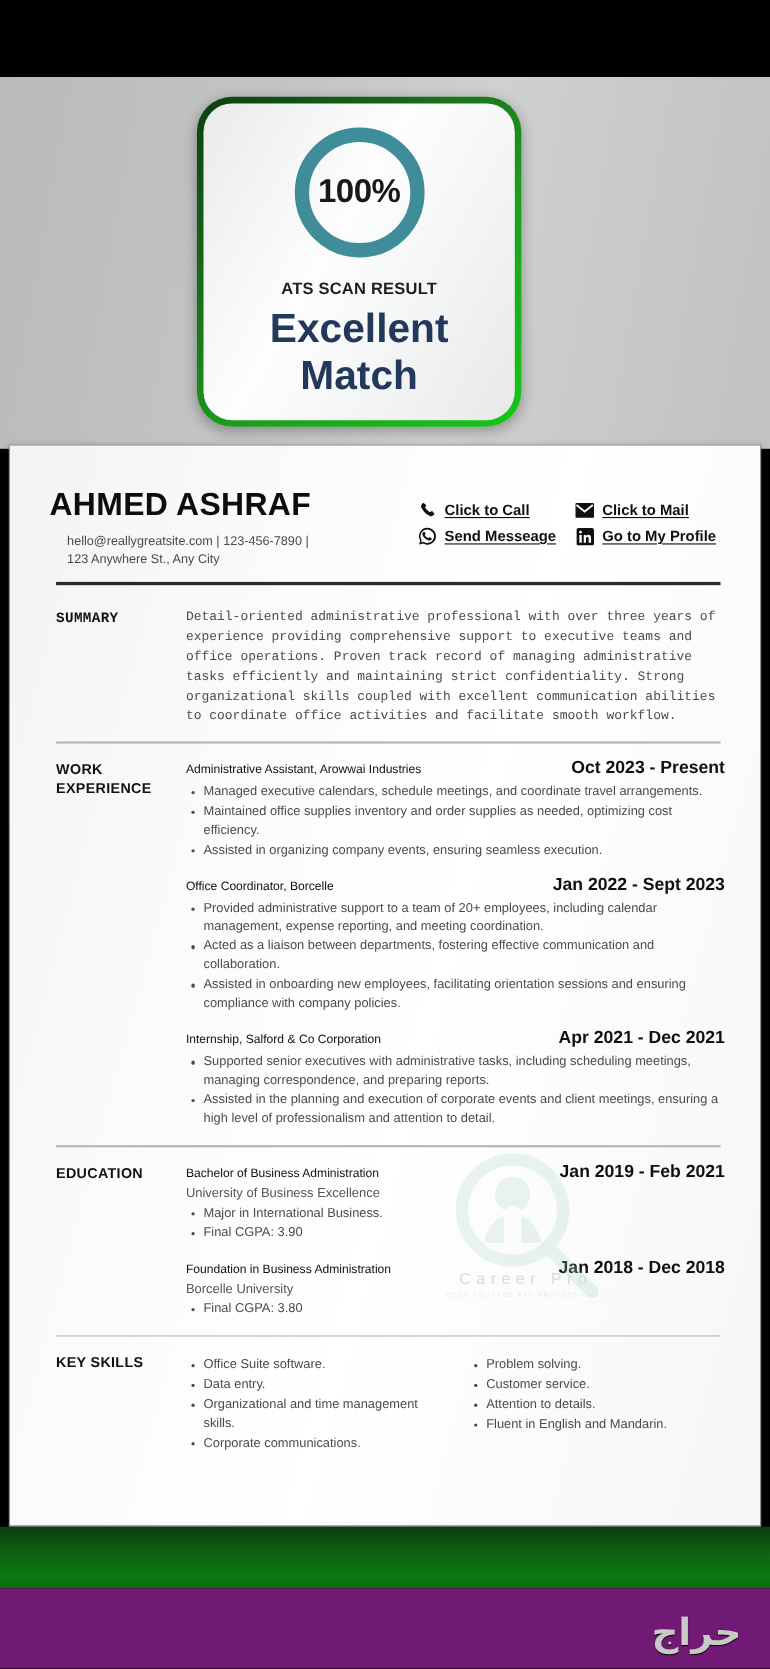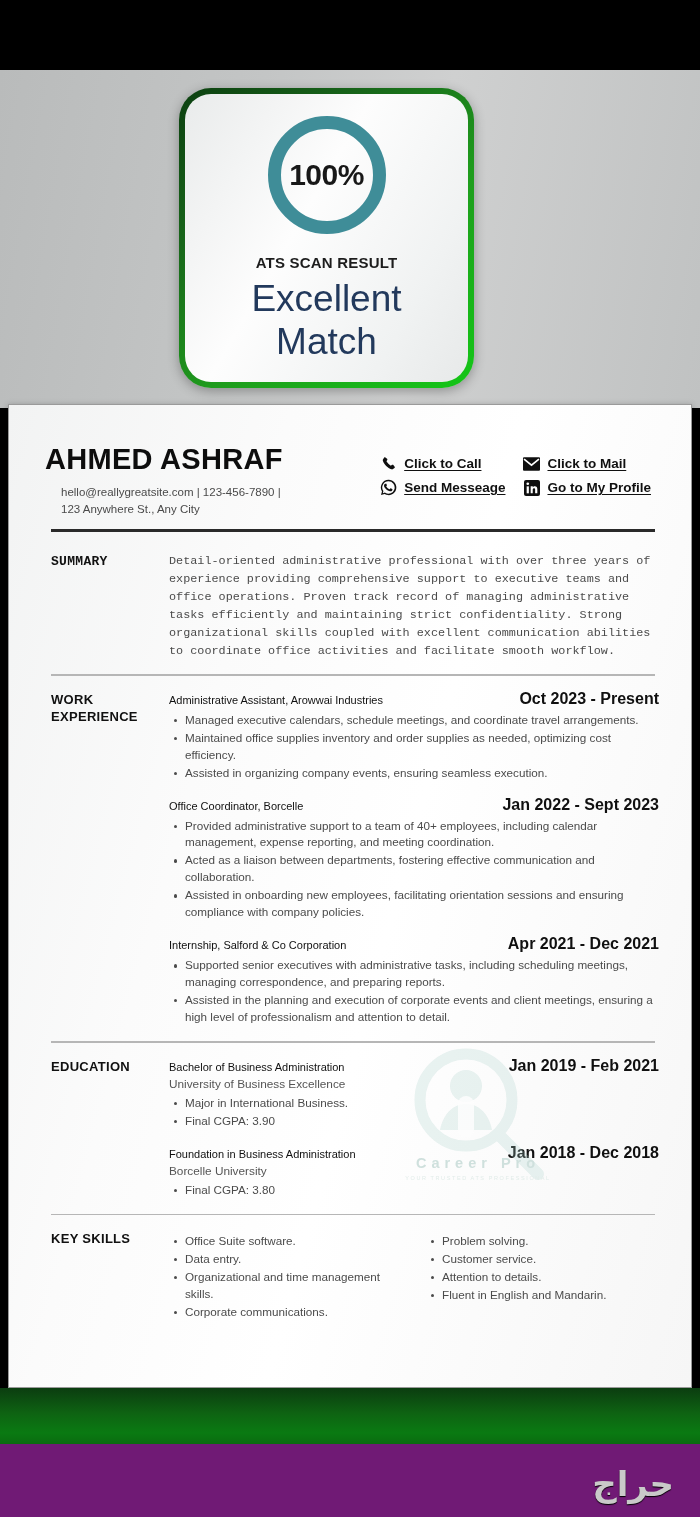--- a/index.html
+++ b/index.html
@@ -82,21 +82,21 @@
     margin-top: 20px;
     font-size: 15px;
     font-weight: 700;
     color: #1d1d1d;
     letter-spacing: 0.2px;
     text-align: right;
   }
   .ats-verdict {
     margin-top: 6px;
     font-size: 37px;
-    font-weight: 400;
+    font-weight: 700;
     color: #22395c;
     line-height: 1.17;
     text-align: center;
   }
 
   
   .page {
     position: absolute;
     left: 8px; top: 404px;
     width: 684px; height: 984px;
@@ -264,21 +264,21 @@
     position: absolute;
     left: 378px; top: 1155px;
     width: 200px;
     text-align: center;
     pointer-events: none;
   }
   .wm-brand {
     font-size: 14.5px;
     letter-spacing: 5px;
     color: #cfe0dd;
-    font-weight: 700;
+    font-weight: 400;
   }
   .wm-tag {
     font-size: 5.5px;
     letter-spacing: 1.6px;
     color: #e1ece9;
     margin-top: 4px;
   }
 
   
   .green-band {
@@ -421,21 +421,21 @@
               <li>Assisted in organizing company events, ensuring seamless execution.</li>
             </ul>
           </div>
 
           <div class="job">
             <div class="job-head">
               <span class="job-title">Office Coordinator, Borcelle</span>
               <span class="job-dates">Jan 2022 - Sept 2023</span>
             </div>
             <ul class="bullets">
-              <li>Provided administrative support to a team of 40+ employees, including calendar management, expense reporting, and meeting coordination.</li>
+              <li>Provided administrative support to a team of 20+ employees, including calendar management, expense reporting, and meeting coordination.</li>
               <li>Acted as a liaison between departments, fostering effective communication and collaboration.</li>
               <li>Assisted in onboarding new employees, facilitating orientation sessions and ensuring compliance with company policies.</li>
             </ul>
           </div>
 
           <div class="job">
             <div class="job-head">
               <span class="job-title">Internship, Salford &amp; Co Corporation</span>
               <span class="job-dates">Apr 2021 - Dec 2021</span>
             </div>

